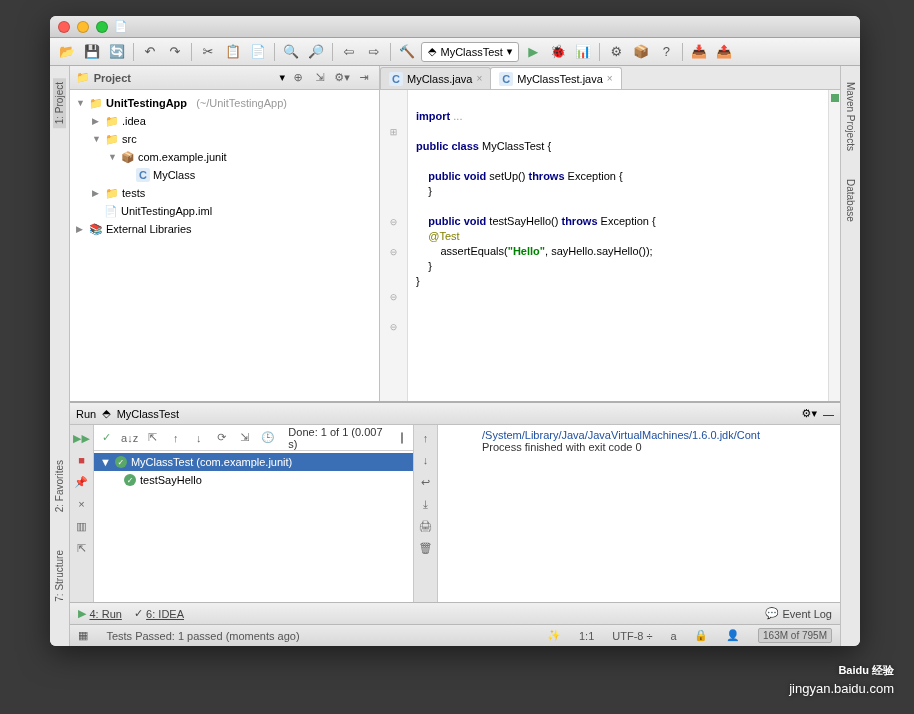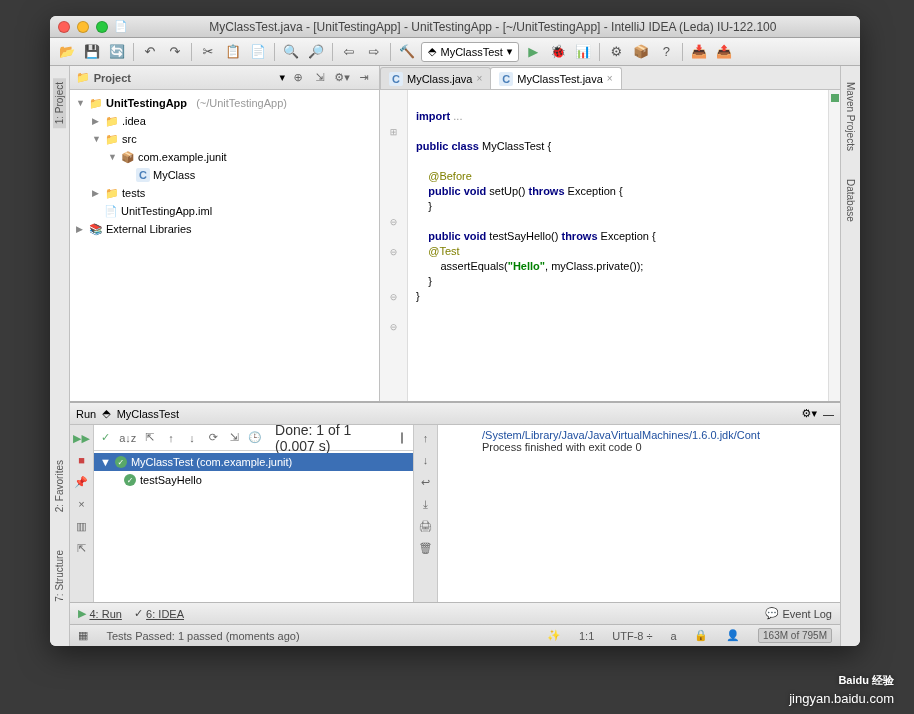--- a/index.html
+++ b/index.html
@@ -50,51 +50,50 @@
 .hl-line { background: #fffae3; margin: 0 -8px; padding: 0 8px; }
 .marker-strip { width: 12px; background: #f4f4f4; border-left: 1px solid #ddd; position: relative; }
 .marker-strip .ok { position: absolute; top: 4px; left: 2px; width: 8px; height: 8px; background: #59a869; }
 .run-panel { height: 200px; background: #ececec; display: flex; flex-direction: column; border-top: 1px solid #b0b0b0; }
 .run-header { height: 22px; background: linear-gradient(#f0f0f0,#dedede); border-bottom: 1px solid #c0c0c0; display: flex; align-items: center; padding: 0 6px; gap: 6px; }
 .run-body { flex: 1; display: flex; }
 .run-left-btns { width: 24px; background: #e4e4e4; border-right: 1px solid #c8c8c8; display: flex; flex-direction: column; align-items: center; padding-top: 4px; gap: 4px; }
 .sbtn { width: 18px; height: 18px; display:flex; align-items:center; justify-content:center; cursor:pointer; color:#666; font-size:11px; }
 .run-tree-area { width: 320px; background: #fff; border-right: 1px solid #c8c8c8; display: flex; flex-direction: column; }
 .run-toolbar { height: 26px; border-bottom: 1px solid #d0d0d0; display: flex; align-items: center; padding: 0 4px; gap: 6px; }
-.done-label { font-size: 14px; color: #333; margin-left: 6px; }
+.done-label { font-size: 11px; color: #333; margin-left: 6px; }
 .progress { flex:1; height: 12px; margin: 0 6px; background: repeating-linear-gradient(90deg,#4dbb4d 0 4px,#3da83d 4px 8px); border: 1px solid #888; border-radius: 2px; }
 .run-tree { flex: 1; padding: 2px 0; }
 .rt-row { display:flex; align-items:center; height:18px; padding-left: 6px; gap:4px; cursor:pointer; }
 .rt-row.sel { background: #3b6fb5; color: #fff; }
 .ok-icon { width:12px; height:12px; border-radius:50%; background:#59a869; display:inline-flex; align-items:center; justify-content:center; color:#fff; font-size:8px; }
 .run-console-btns { width: 24px; background: #e4e4e4; border-right: 1px solid #c8c8c8; display:flex; flex-direction:column; align-items:center; padding-top:4px; gap:4px; }
 .run-console { flex: 1; background: #fff; padding: 4px 8px; font-family: Menlo, monospace; font-size: 11px; overflow: hidden; }
 .console-line { white-space: nowrap; color: #333; margin-left: 36px; }
 .console-line.blue { color: #2050a0; }
 .bottom-bar { height: 22px; background: linear-gradient(#f0f0f0,#dedede); border-top: 1px solid #b8b8b8; display:flex; align-items:center; padding: 0 8px; gap: 12px; font-size:11px; }
 .bottom-bar .bb-item { display:flex; align-items:center; gap:3px; cursor:pointer; color:#444; }
 .status-bar { height: 22px; background: linear-gradient(#eaeaea,#d8d8d8); border-top: 1px solid #b8b8b8; display:flex; align-items:center; padding: 0 8px; gap: 18px; font-size:11px; color:#555; }
 .status-bar .sp { flex: 1; }
 .mem { padding: 1px 4px; background: #d0d0d0; border: 1px solid #aaa; border-radius: 2px; font-size:10px; }
-.watermark { position: absolute; right: 20px; bottom: 8px; color: #fff; font-size: 28px; font-weight: bold; text-shadow: 0 0 4px rgba(0,0,0,0.5); text-align:right; }
+.watermark { position: absolute; right: 20px; bottom: 18px; color: #fff; font-size: 28px; font-weight: bold; text-shadow: 0 0 4px rgba(0,0,0,0.5); text-align:right; }
 .watermark .sub { font-size: 13px; font-weight: normal; display:block; }
 .green-tri { color: #59a869; }
 </style>
 </head>
 <body>
 
 <div class="window">
   <div class="titlebar">
     <div class="traffic">
       <div class="dot red"></div>
       <div class="dot yellow"></div>
       <div class="dot green"></div>
     </div>
     <span>📄</span>
-    <div class="title-text">MyClassTest.java - [UnitTestingApp] - UnitTestingApp - [~/UnitTestingApp] - IntelliJ IDEA (Leda) IU-122.100</div>
   </div>
 
   <div class="toolbar">
     <div class="tbtn">📂</div>
     <div class="tbtn">💾</div>
     <div class="tbtn">🔄</div>
     <div class="tsep"></div>
     <div class="tbtn">↶</div>
     <div class="tbtn">↷</div>
     <div class="tsep"></div>
@@ -217,27 +216,26 @@
               <div class="gut-mark"></div>
               <div class="gut-mark">⊖</div>
               <div class="gut-mark"></div>
             </div>
             <div class="code">
               <div class="code-line"> </div>
               <div class="code-line"><span class="kw">import </span><span class="muted">...</span></div>
               <div class="code-line"> </div>
               <div class="code-line"><span class="kw">public class </span><span>MyClassTest {</span></div>
               <div class="code-line"> </div>
-              <div class="code-line"><span class="ann">    @Before</span></div>
               <div class="code-line"><span class="kw">    public void </span><span>setUp() </span><span class="kw">throws </span><span>Exception {</span></div>
               <div class="code-line"><span>    }</span></div>
               <div class="code-line"> </div>
               <div class="code-line"><span class="kw">    public void </span><span>testSayHello() </span><span class="kw">throws </span><span>Exception {</span></div>
               <div class="code-line"><span class="ann">    @Test</span></div>
-              <div class="code-line"><span>        assertEquals(</span><span class="str">"Hello"</span><span>, myClass.private());</span></div>
+              <div class="code-line"><span>        assertEquals(</span><span class="str">"Hello"</span><span>, sayHello.sayHello());</span></div>
               <div class="code-line"><span>    }</span></div>
               <div class="code-line"><span>}</span></div>
             </div>
             <div class="marker-strip">
                 <div class="ok"></div>
               </div>
           </div>
         </div>
       </div>
 

